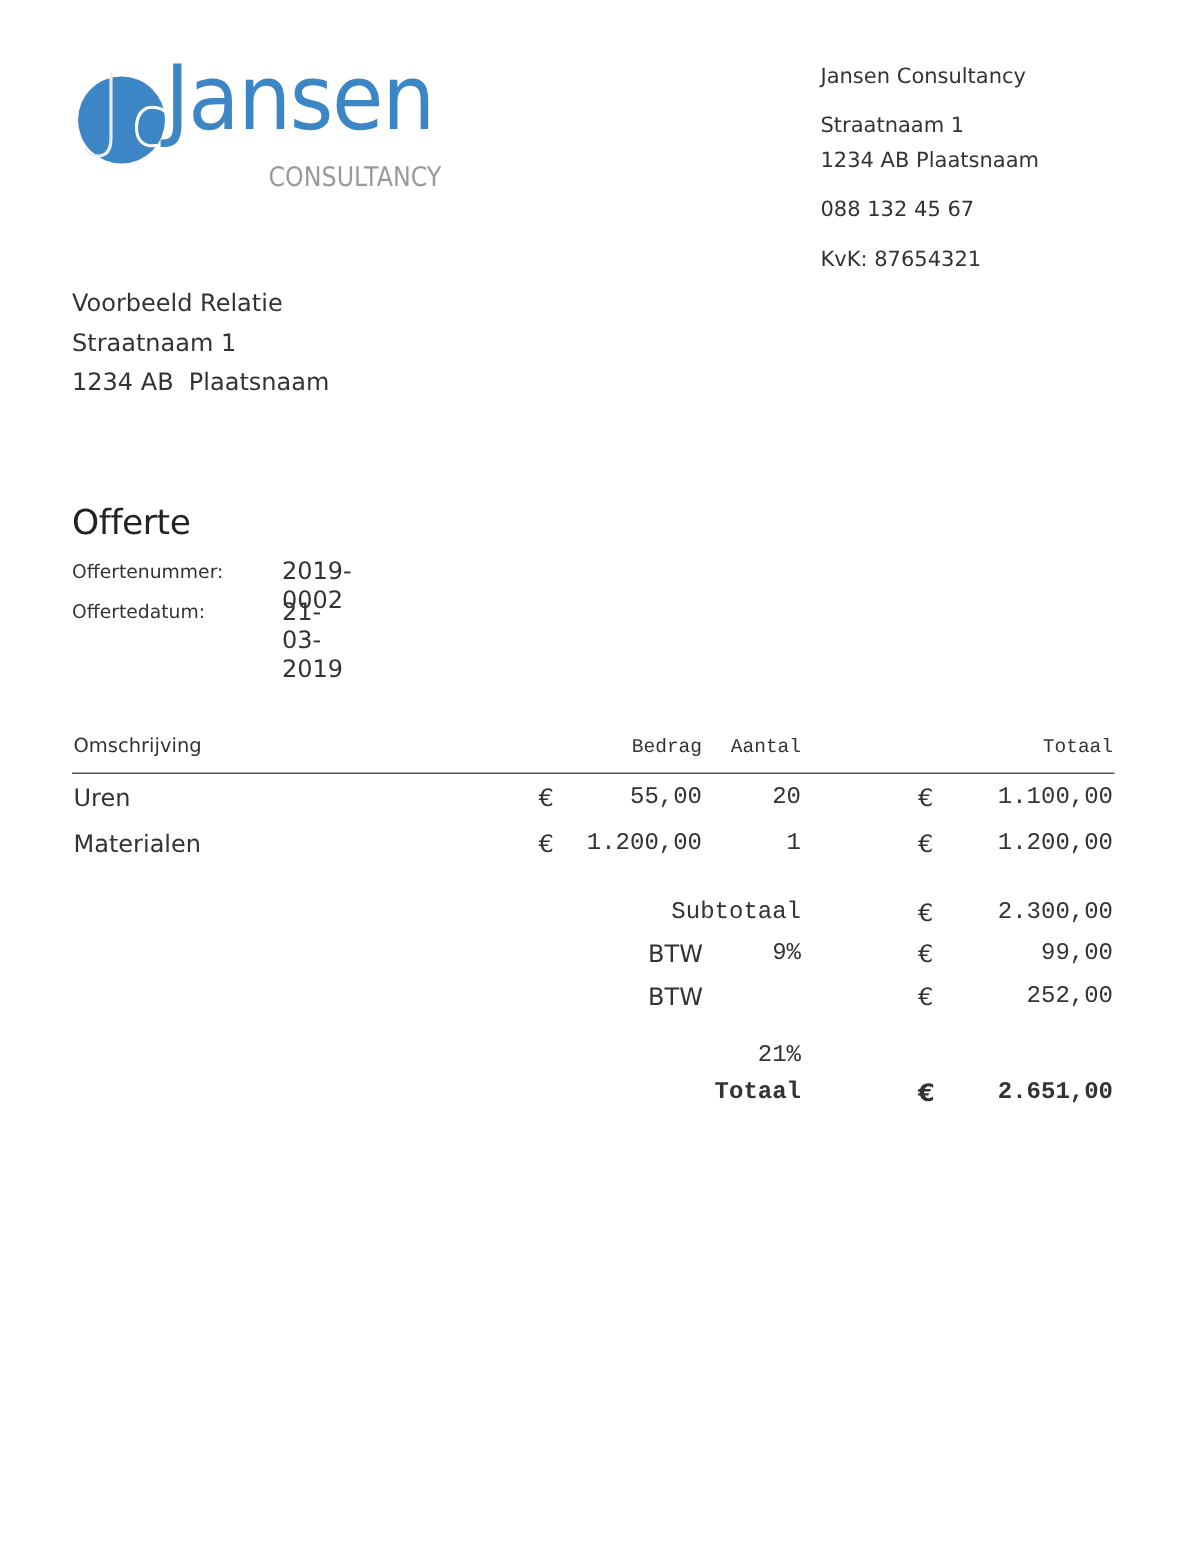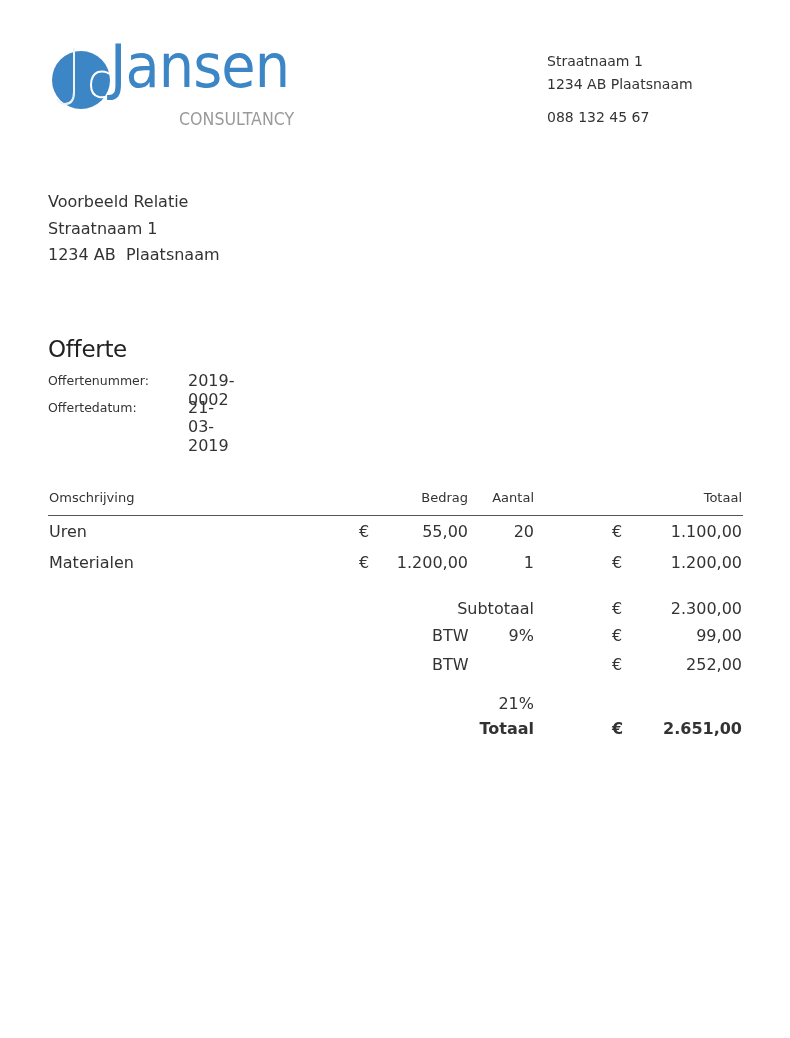--- a/index.html
+++ b/index.html
@@ -17,41 +17,43 @@
     .recipient { left: 48px; top: 189px; font-size: 16px; line-height: 26.5px; color: #333; }
     .title { left: 48px; top: 336px; font-size: 23px; color: #222; font-weight: normal; letter-spacing: -0.3px; }
     .meta { left: 48px; top: 371px; }
     .meta-row { position: relative; height: 26.5px; }
     .meta-label { position: absolute; left: 0; top: 2px; font-size: 12.5px; color: #333; }
     .meta-value { position: absolute; left: 140px; top: 0; font-size: 16px; color: #333; }
     .table { left: 48px; top: 490px; width: 695px; }
     .th { position: absolute; top: 0; font-size: 13px; color: #333; }
     .hr { position: absolute; left: 0; top: 25px; width: 695px; height: 1px; background: #555; }
     .cell { position: absolute; font-size: 16px; color: #333; white-space: nowrap; }
-    .r { text-align: right; }
+    .r { text-align: right; font-family: Liberation Mono, monospace; }
     .bold { font-weight: bold; }
   </style>
 </head>
 <body>
 
 <div class="abs logo">
   <div class="logo-circle"></div>
   <svg class="logo-mark" viewBox="0 0 70 70">
     <path d="M22 0 L22 44 Q22 56 13 56 Q7 56 5 51" fill="none" stroke="#ffffff" stroke-width="2"></path>
     <path d="M22 0 L22 44 Q22 56 13 56 Q7 56 5 51" fill="none" stroke="#cfd8e0" stroke-width="0.6"></path>
     <path d="M60 28 Q54 22 46 24 Q39 27 39 37 Q39 47 47 49 Q54 50 60 46" fill="none" stroke="#ffffff" stroke-width="2"></path>
   </svg>
   <div class="logo-word">Jansen</div>
   <div class="logo-sub">CONSULTANCY</div>
 </div>
 
 <div class="abs company">
+  <div>Jansen Consultancy</div>
   <div class="gap8">Straatnaam 1</div>
   <div>1234 AB Plaatsnaam</div>
   <div class="gap8">088 132 45 67</div>
+  <div class="gap8">KvK: 87654321</div>
 </div>
 
 <div class="abs recipient">
   <div>Voorbeeld Relatie</div>
   <div>Straatnaam 1</div>
   <div style="white-space:pre">1234 AB  Plaatsnaam</div>
 </div>
 
 <div class="abs title">Offerte</div>
 

